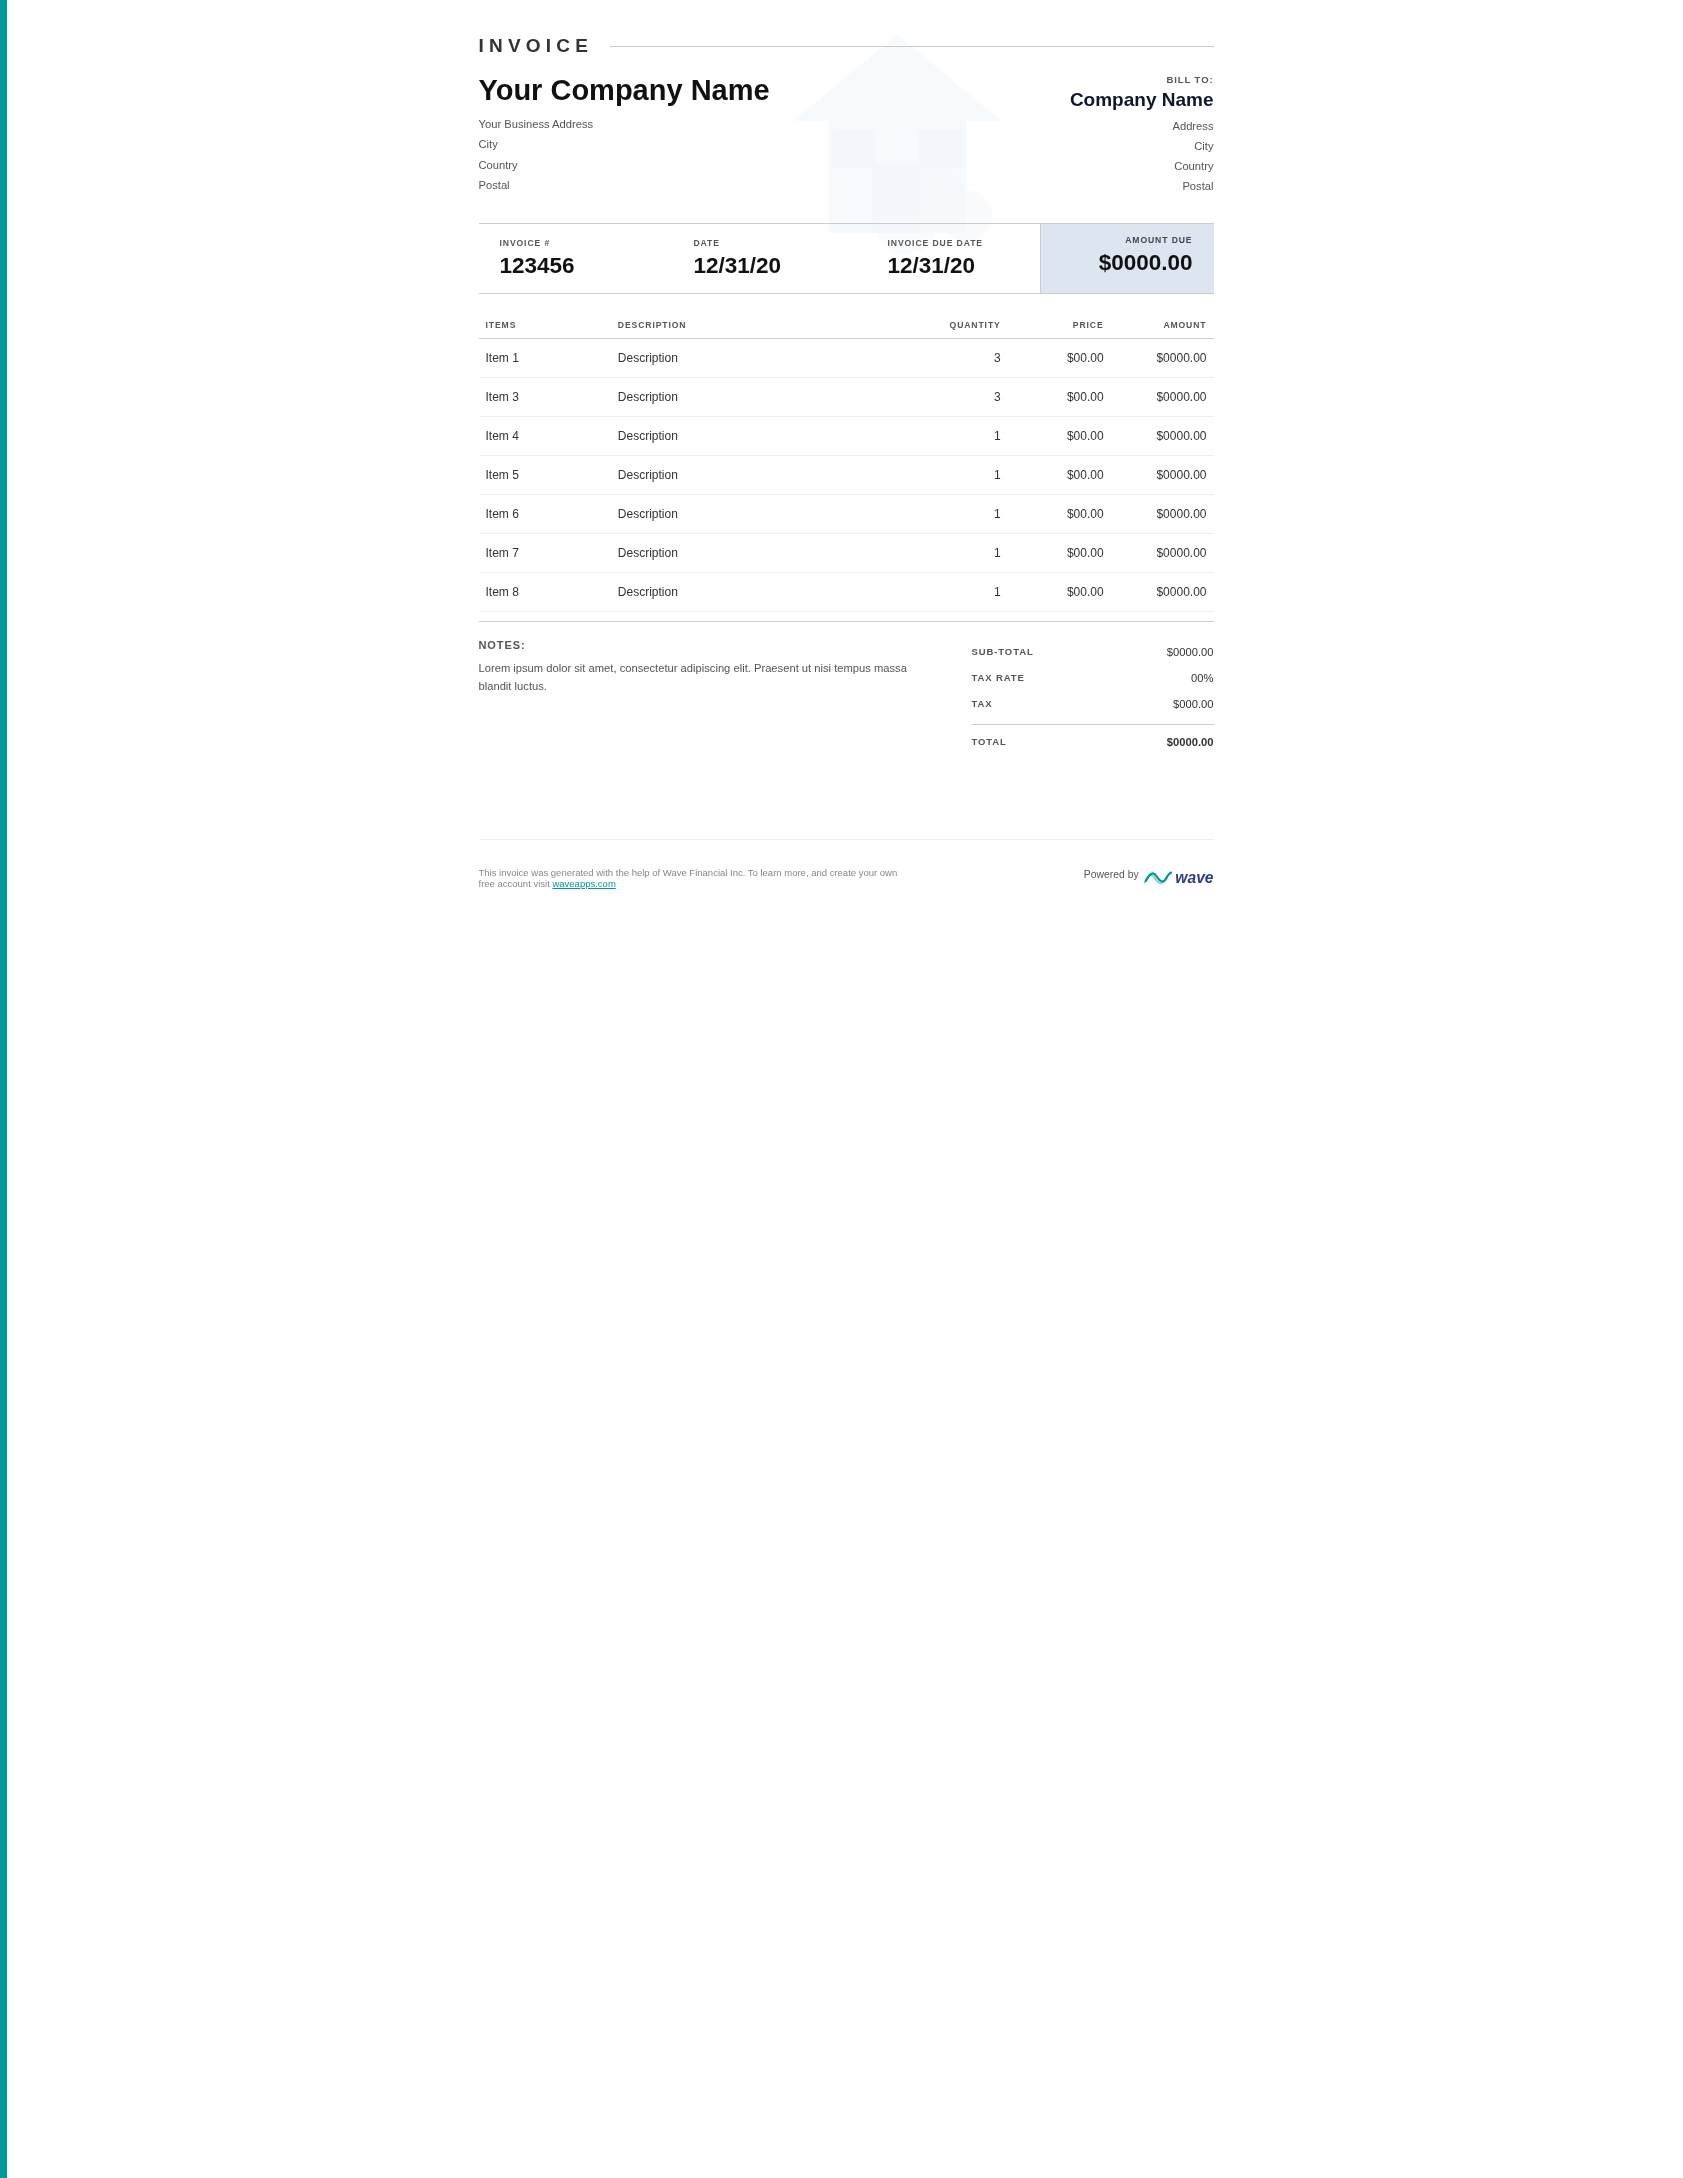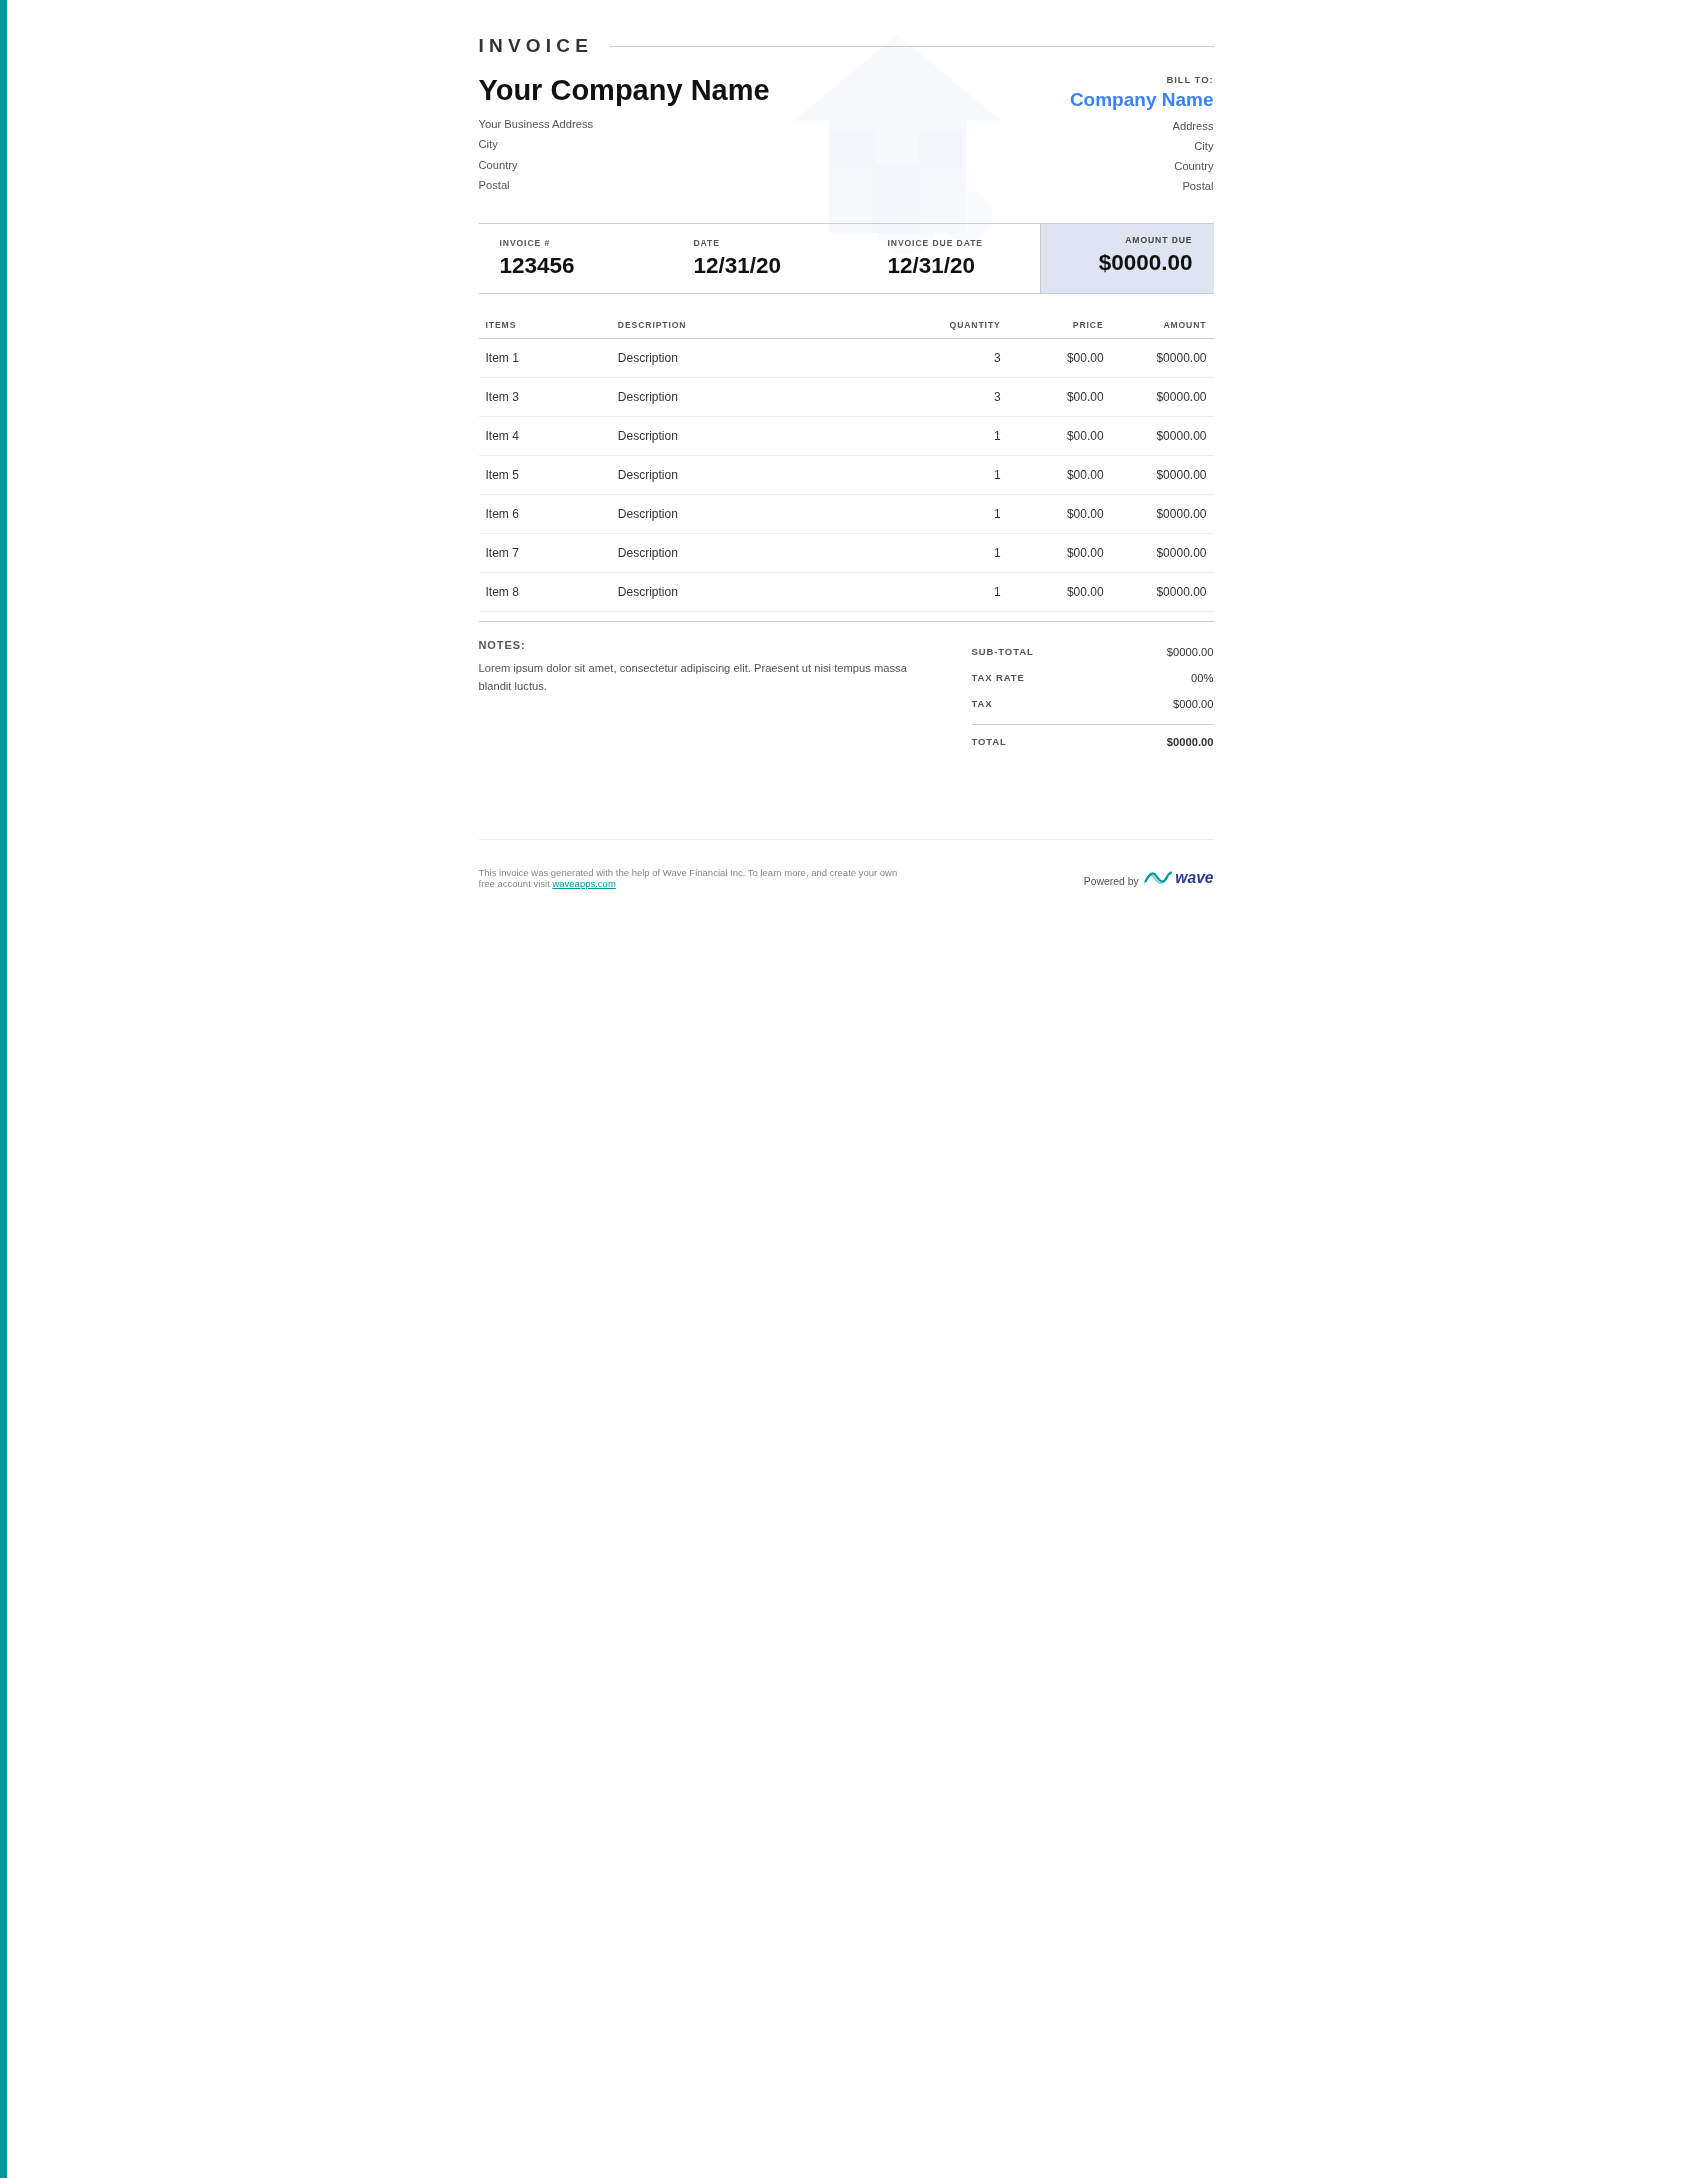--- a/index.html
+++ b/index.html
@@ -95,21 +95,21 @@
       font-size: 9.5px;
       font-weight: bold;
       letter-spacing: 0.9px;
       color: #555;
       margin-bottom: 3.5px;
     }
 
     .bill-to-section h2 {
       font-size: 19px;
       font-weight: bold;
-      color: #3b82f6;
+      color: #0f172a;
       margin-bottom: 5.2px;
     }
 
     .bill-to-section p {
       font-size: 11.2px;
       color: #555;
       line-height: 1.8;
     }
 
     
@@ -290,21 +290,21 @@
       max-width: 432px;
     }
 
     .footer-text a {
       color: #009999;
       text-decoration: underline;
     }
 
     .powered-by {
       display: flex;
-      align-items: flex-end;
+      align-items: flex-start;
       gap: 5.2px;
       font-size: 10.4px;
       color: #555;
     }
 
     .wave-logo {
       display: flex;
       align-items: center;
       gap: 3.5px;
     }

